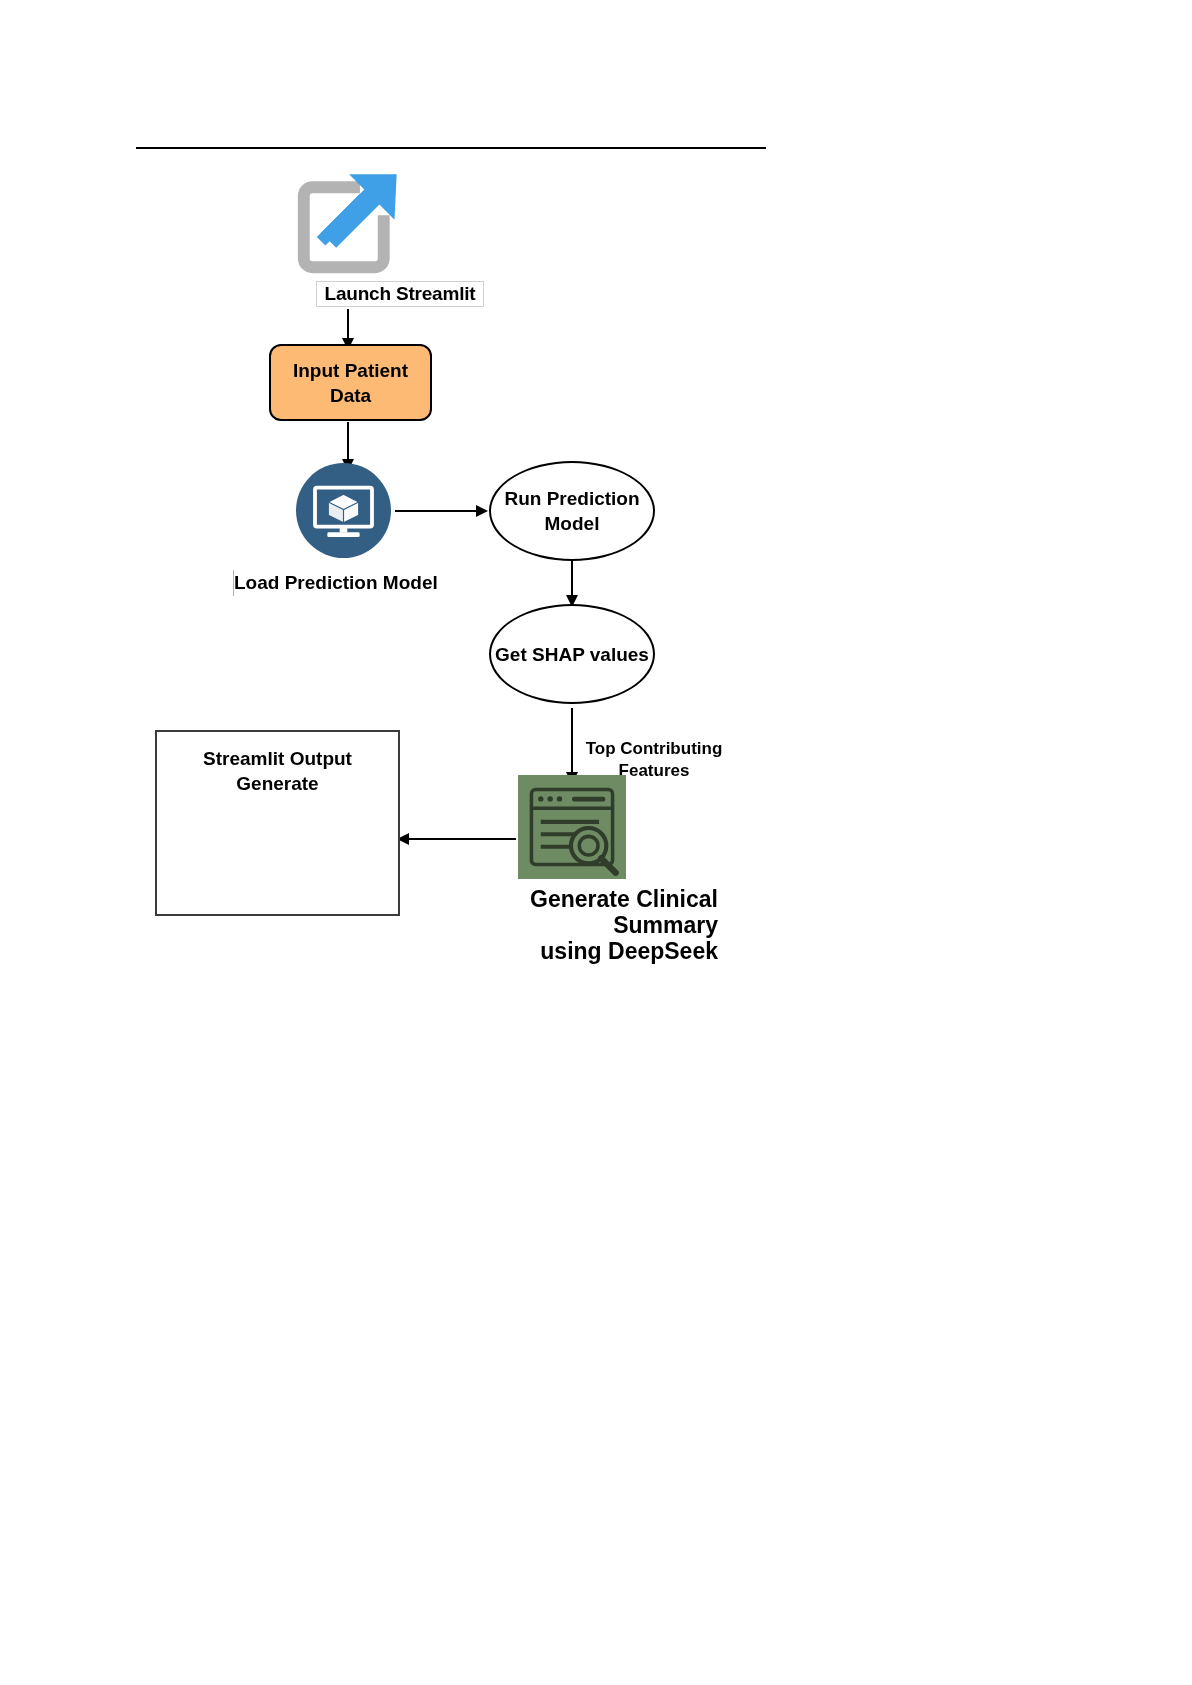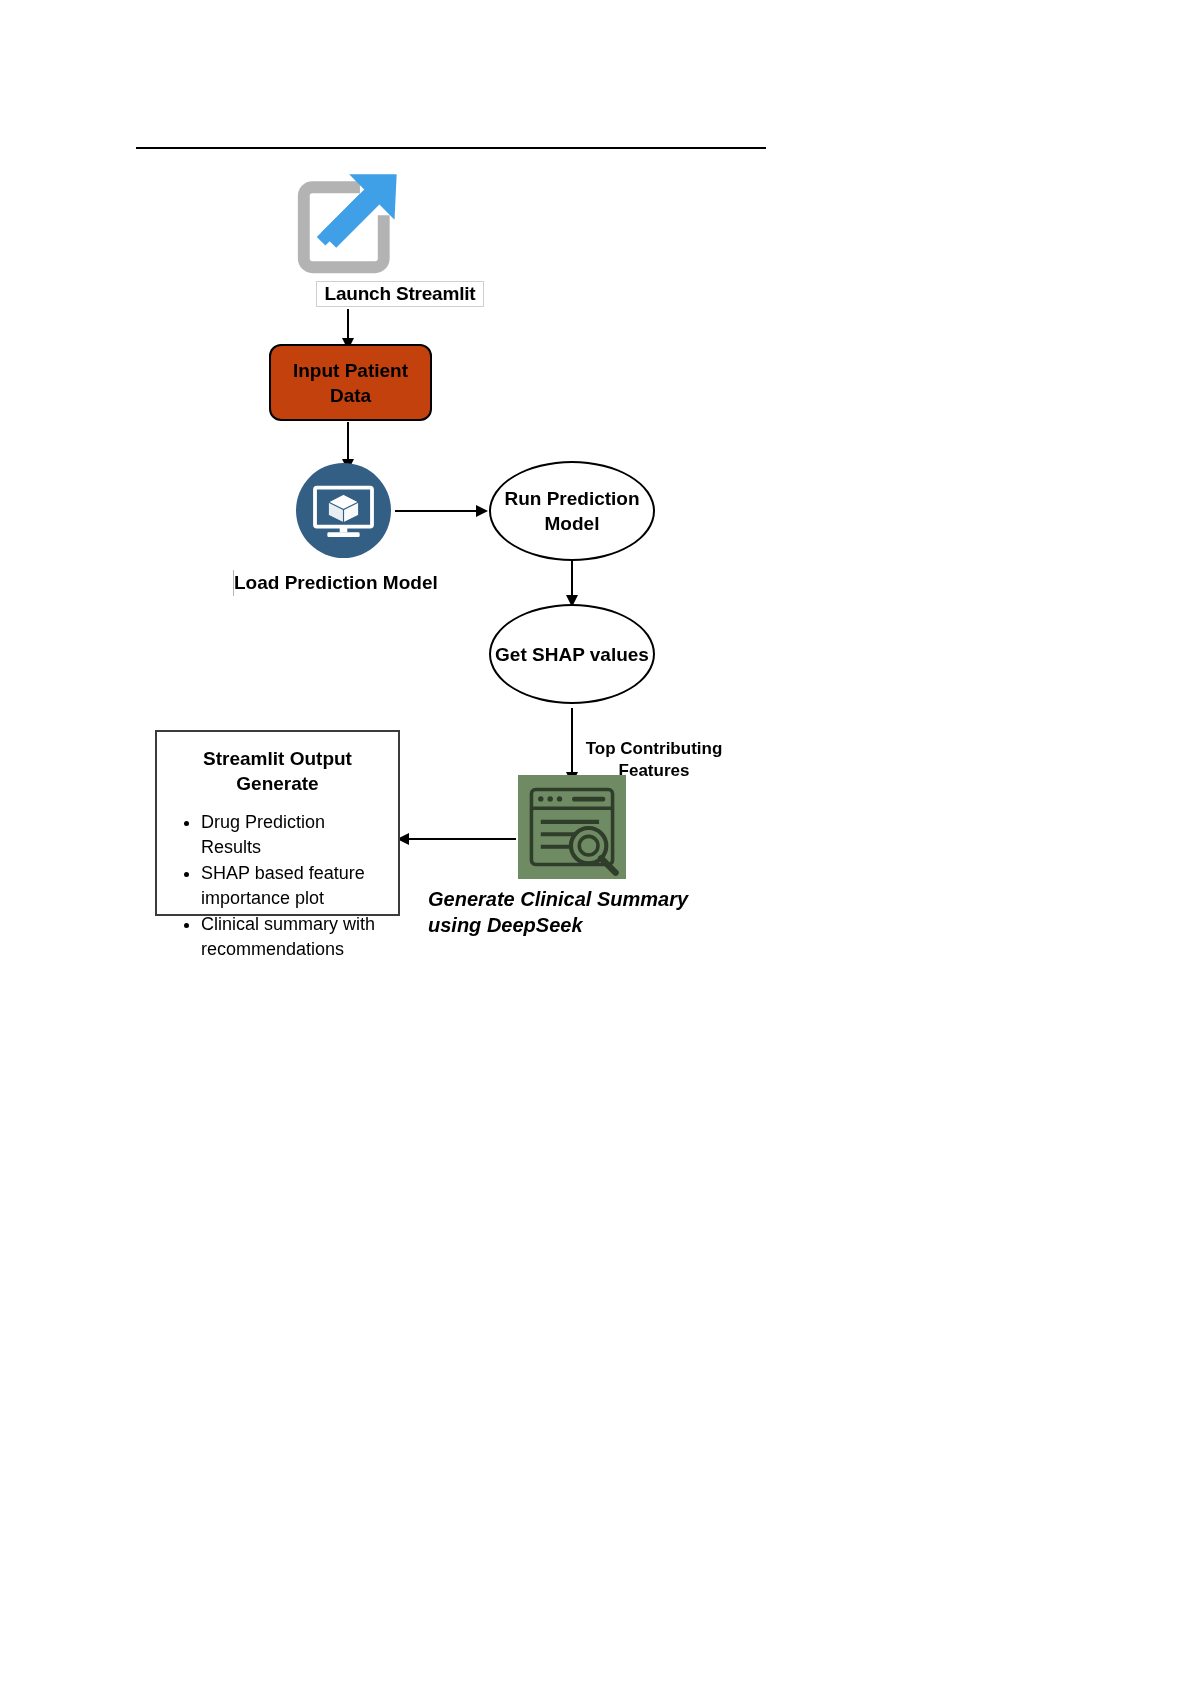--- a/index.html
+++ b/index.html
@@ -107,21 +107,21 @@
   .a-gen-to-dash     { left: 408px; top: 838px; width: 108px; }
 
   
   .node-input {
     left: 269px;
     top: 344px;
     width: 163px;
     height: 77px;
     border: 2px solid #000000;
     border-radius: 12px;
-    background: #c2410c;
+    background: #fdba74;
     box-sizing: border-box;
     display: flex;
     align-items: center;
     justify-content: center;
     text-align: center;
     font-size: 19px;
     font-weight: bold;
     line-height: 25px;
   }
 
@@ -181,25 +181,24 @@
     top: 775px;
     width: 108px;
     height: 104px;
     background: #6f8b63;
   }
   .gen-icon svg { display:block; width:100%; height:100%; }
   .gen-label {
     left: 428px;
     top: 886px;
     width: 290px;
-    font-size: 20px;
+    font-size: 23px;
     font-weight: bold;
     line-height: 26px;
-    text-align: left;
-    font-style: italic;
+    text-align: right;
   }
 
   
   .node-dash {
     left: 155px;
     top: 730px;
     width: 245px;
     height: 186px;
     border: 2px solid #3b3b3b;
     background: #ffffff;
@@ -320,20 +319,15 @@
     <span>using DeepSeek</span>
   </div>
 
   <div class="abs arrow-h left a-gen-to-dash"></div>
 
   <div class="abs node-dash">
     <h3>
       <span>Streamlit Output</span><br>
       <span>Generate</span>
     </h3>
-    <ul>
-      <li>Drug Prediction Results</li>
-      <li>SHAP based feature importance plot</li>
-      <li>Clinical summary with recommendations</li>
-    </ul>
   </div>
 
 </div>
 
 </body></html>

